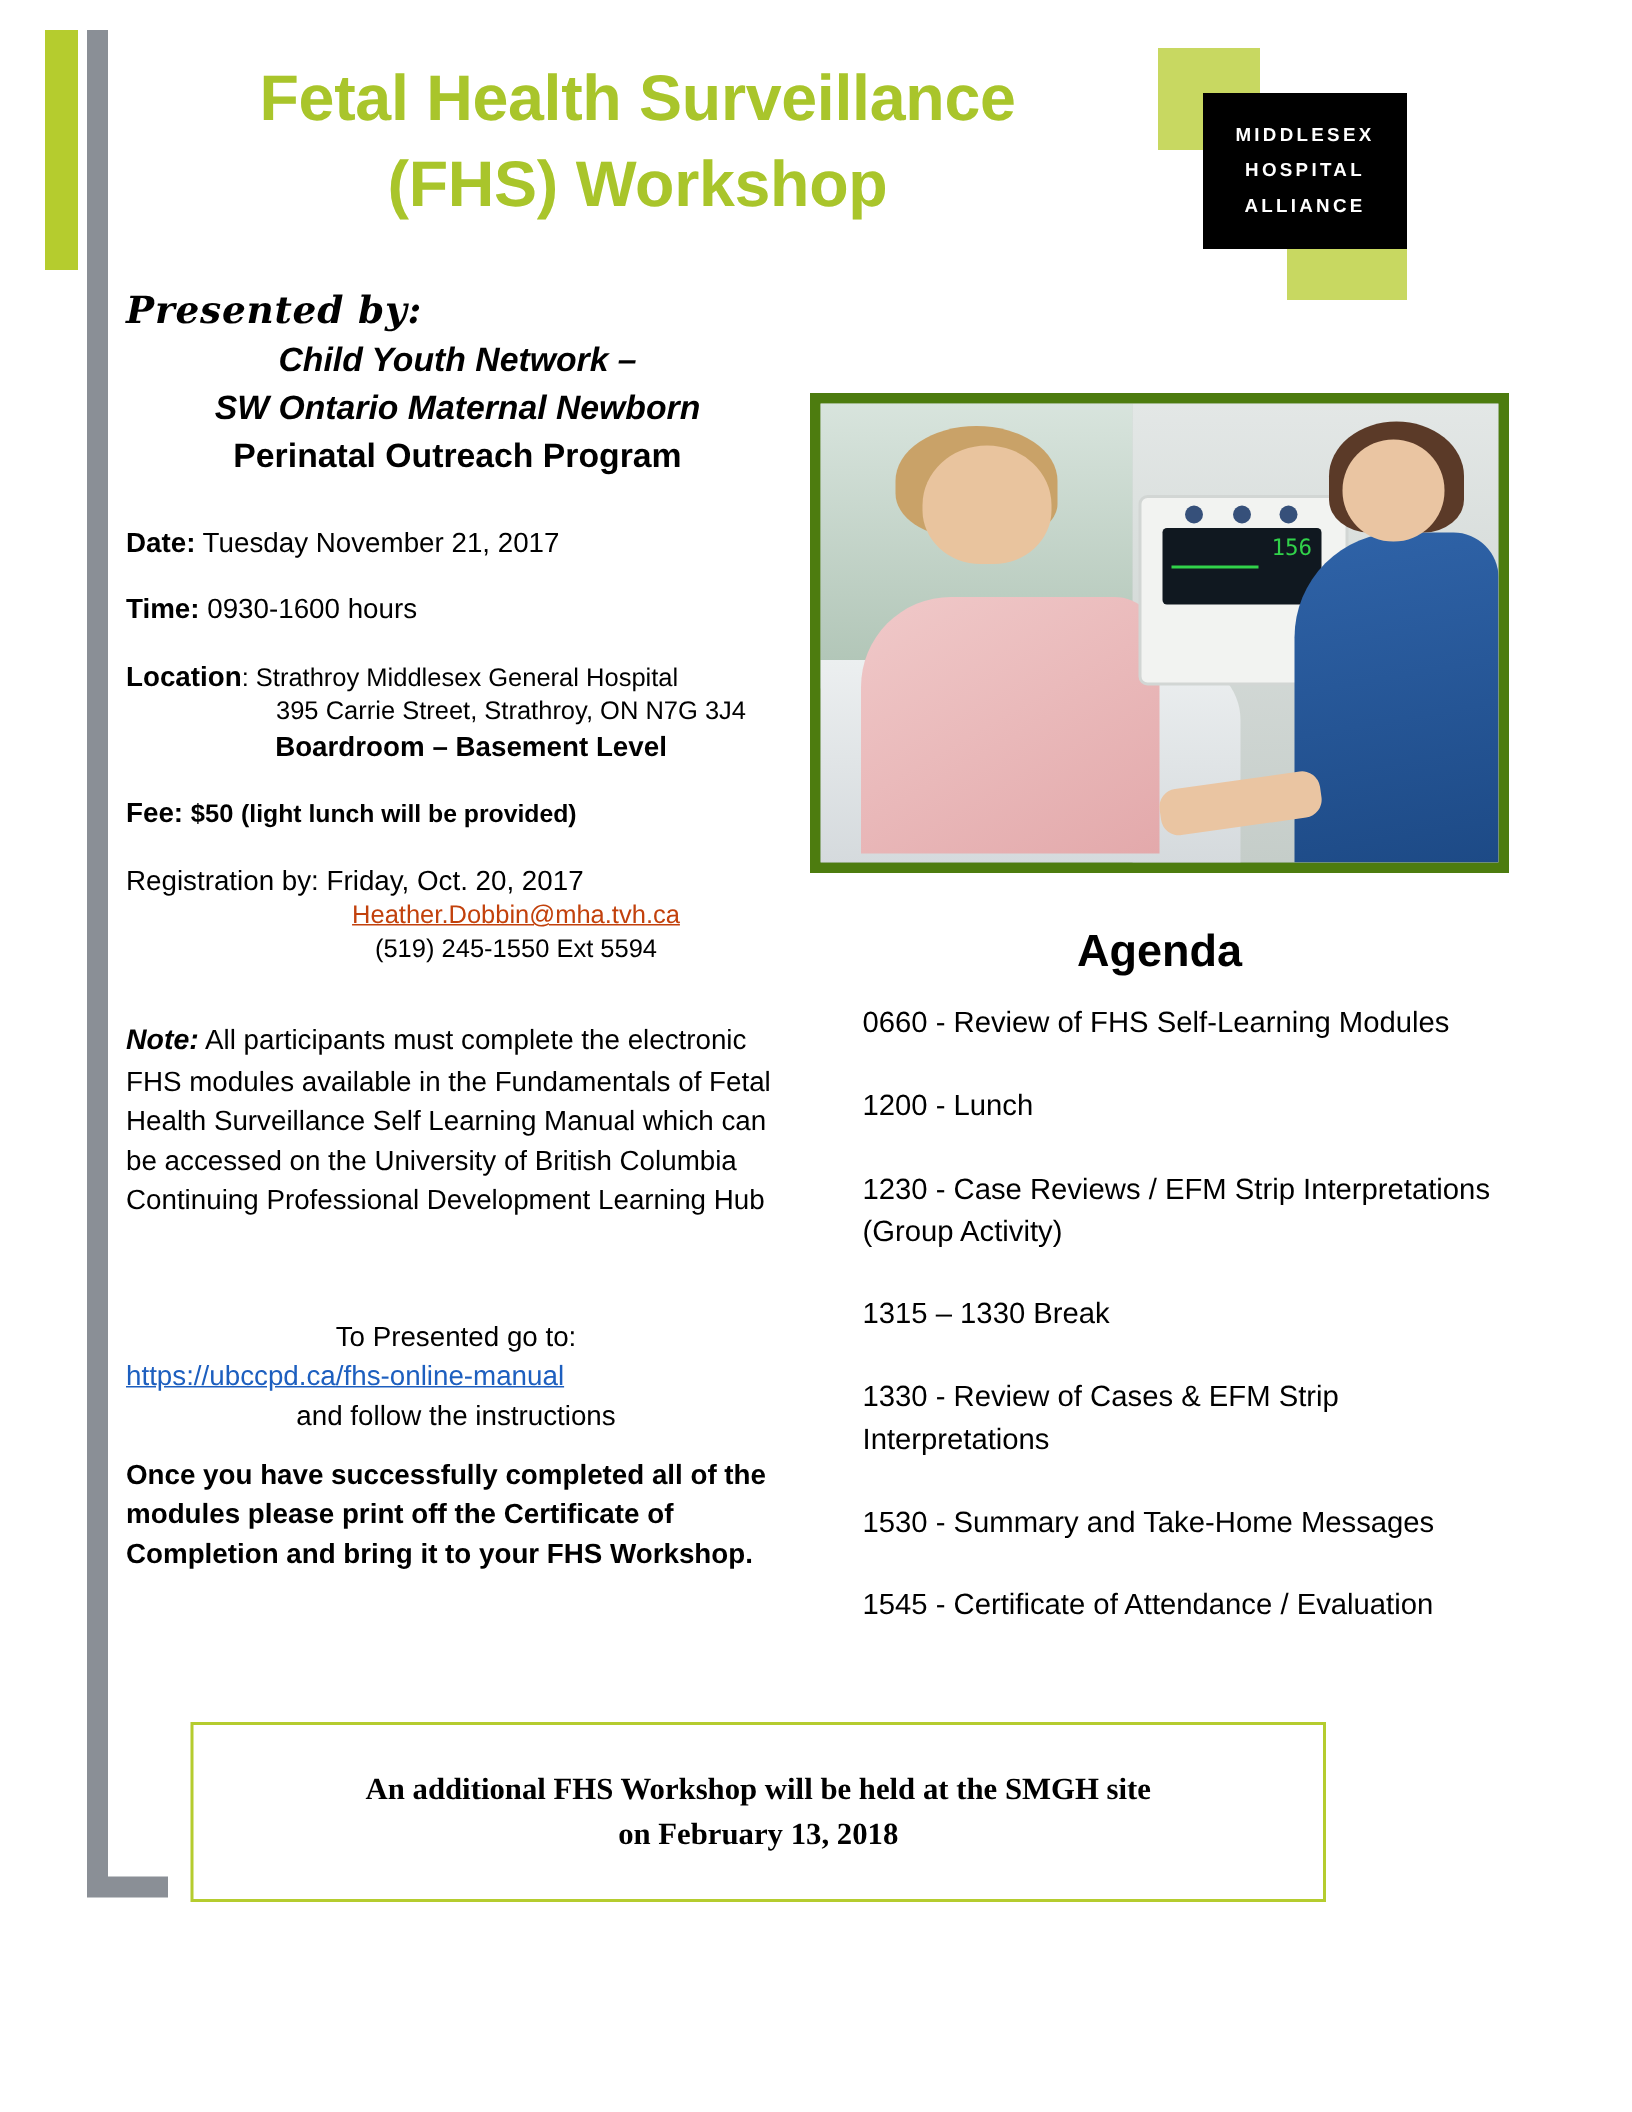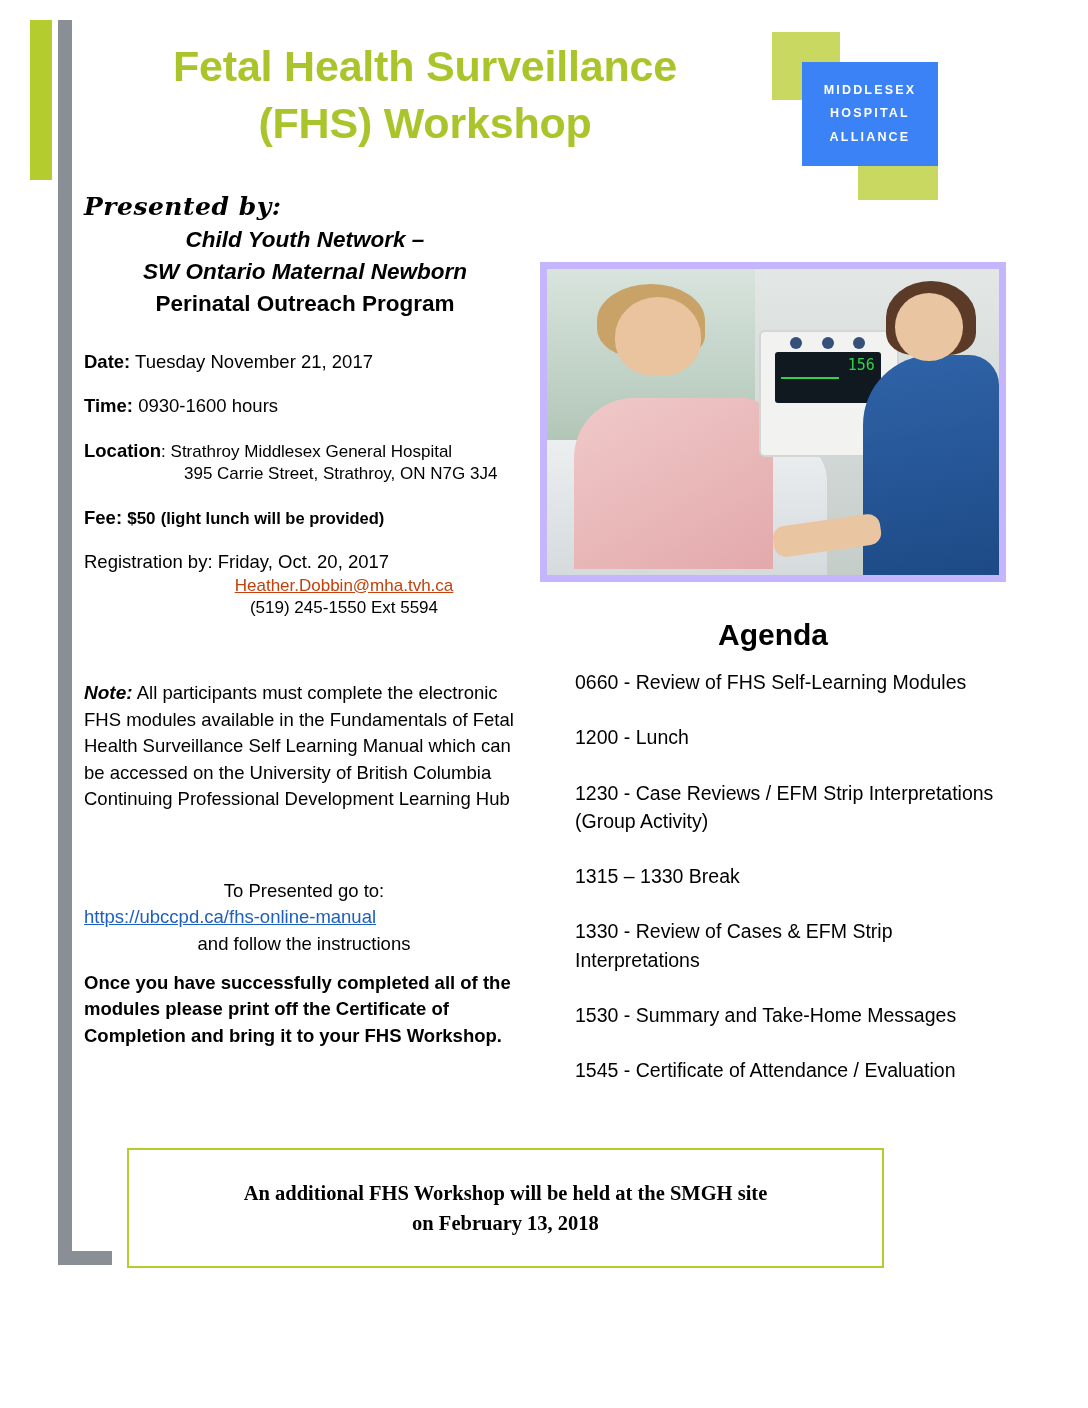--- a/index.html
+++ b/index.html
@@ -79,21 +79,21 @@
     width: 80px;
     height: 78px;
     background: #c8d861;
   }
   .logo-box {
     position: absolute;
     left: 32px;
     top: 32px;
     width: 136px;
     height: 104px;
-    background: #3b82f6;
+    background: #000000;
     color: #ffffff;
     display: flex;
     flex-direction: column;
     align-items: center;
     justify-content: center;
     font-size: 12.5px;
     font-weight: bold;
     letter-spacing: 2.2px;
     line-height: 1.85;
   }
@@ -181,21 +181,21 @@
     line-height: 1.43;
   }
 
   
   .photo-frame {
     position: absolute;
     left: 540px;
     top: 262px;
     width: 466px;
     height: 320px;
-    background: #c4b5fd;
+    background: #4d7c0f;
     padding: 7px;
     box-sizing: border-box;
   }
   .photo {
     position: relative;
     width: 100%;
     height: 100%;
     overflow: hidden;
     background: linear-gradient(160deg, #cfd9d4 0%, #b9c6bd 40%, #9fb0a6 100%);
   }
@@ -390,20 +390,21 @@
     <b>Date:</b>
     <span>Tuesday November 21, 2017</span>
   </div>
   <div class="row">
     <b>Time:</b>
     <span>0930-1600 hours</span>
   </div>
   <div class="row">
     <b>Location</b><span class="sm">: Strathroy Middlesex General Hospital</span>
     <div class="sm indent">395 Carrie Street, Strathroy, ON N7G 3J4</div>
+    <div class="ctr" style="font-weight:bold;">Boardroom – Basement Level</div>
   </div>
   <div class="row">
     <b>Fee:</b>
     <span class="fee-amt">$50</span>
     <span class="fee-note">(light lunch will be provided)</span>
   </div>
   <div class="row">
     <span>Registration by:</span>
     <span>Friday, Oct. 20, 2017</span>
     <div class="sm" style="text-align:center;padding-left:60px;">

